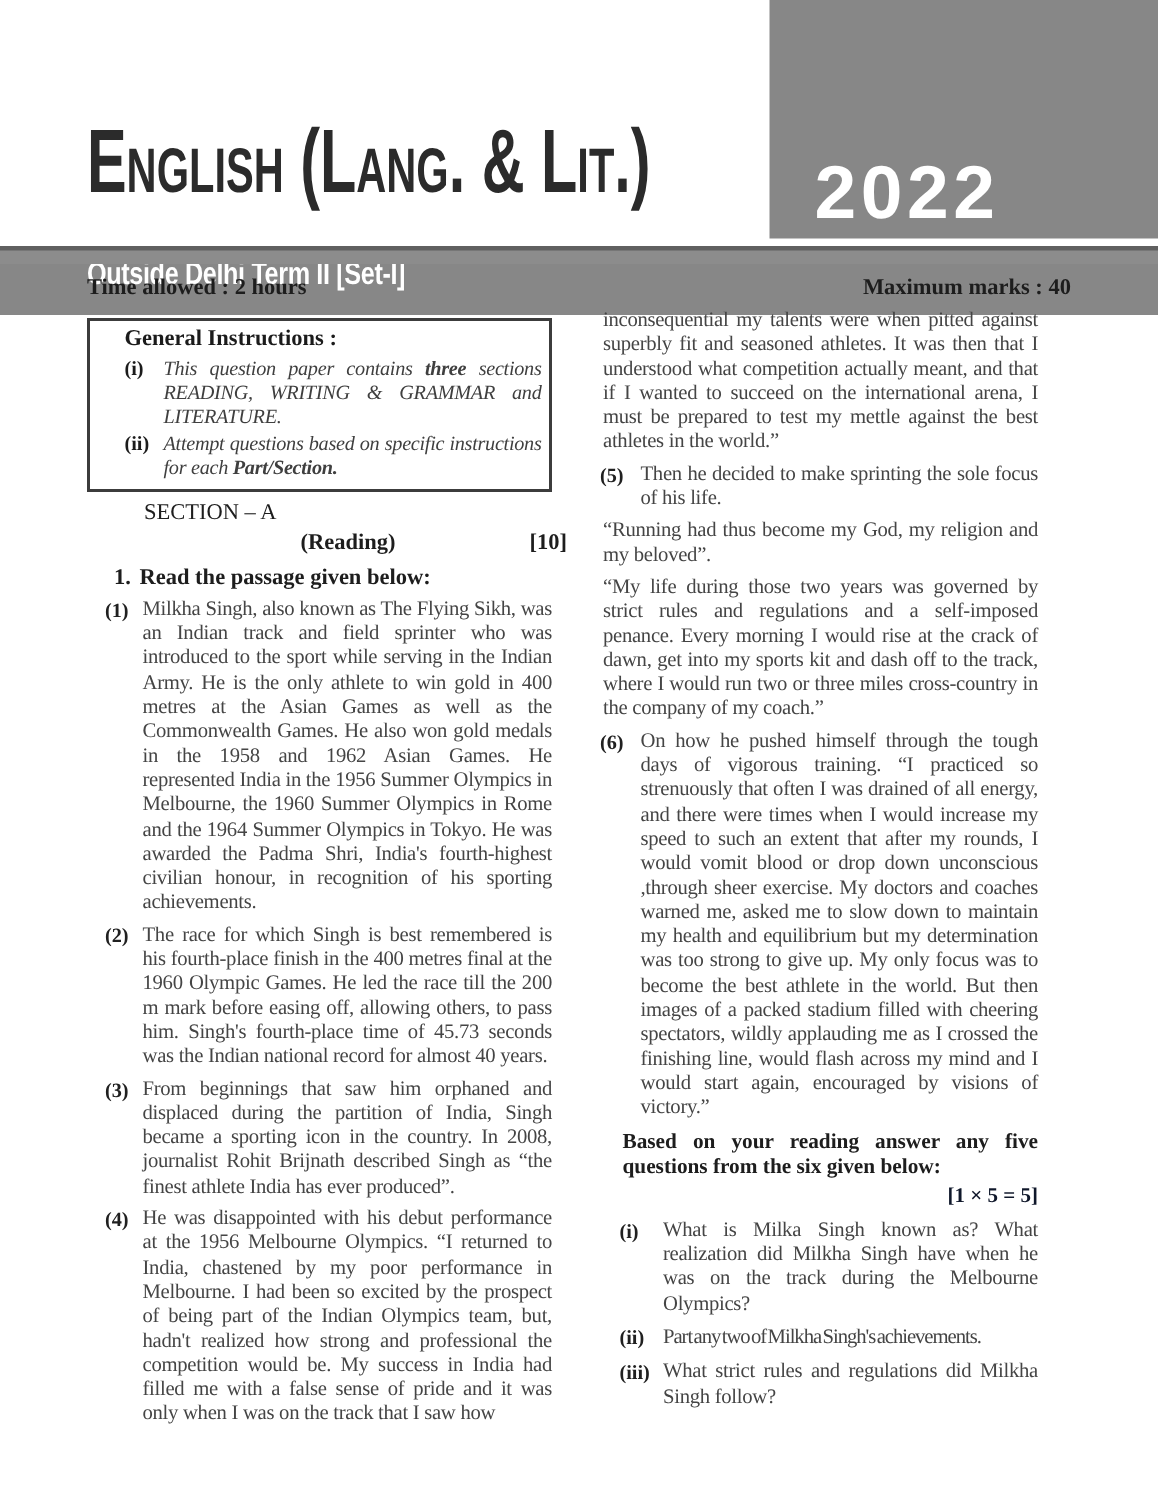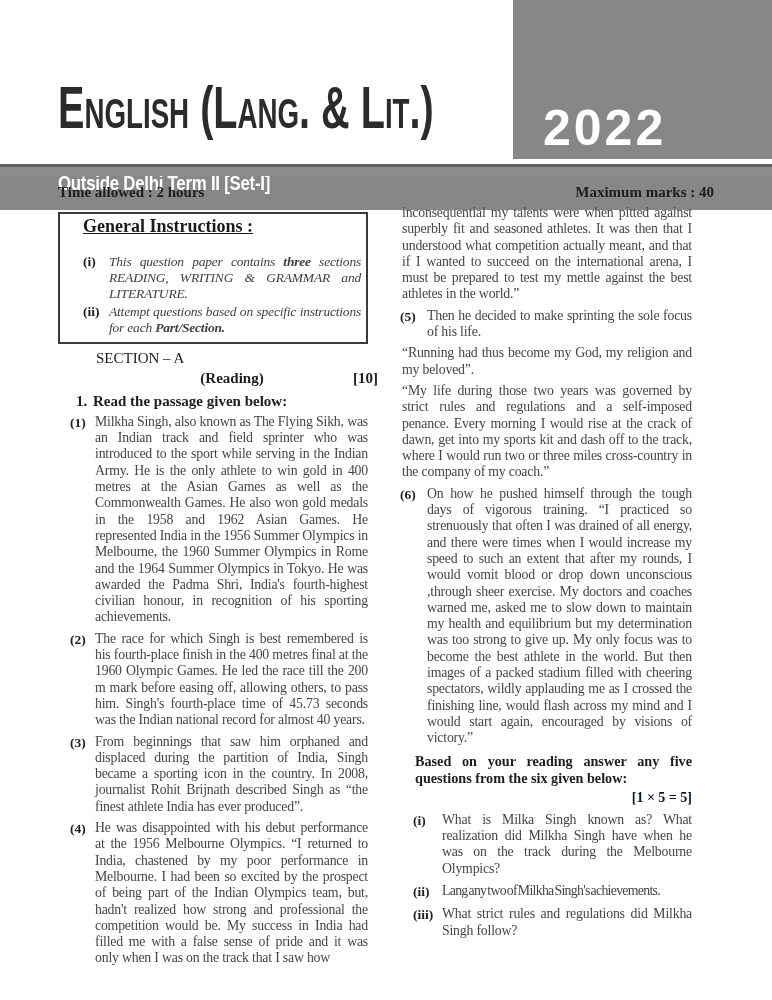--- a/index.html
+++ b/index.html
@@ -19,21 +19,21 @@
   .rule{position:absolute;left:0;top:164px;width:772px;height:9px;background:#8c8c8c;
         border-top:3px solid #606060;}
   .meta-row{position:absolute;left:58px;top:184px;width:656px;display:flex;
             justify-content:space-between;font-weight:700;font-size:15px;color:#1d1d1d;}
   
   .col{position:absolute;font-size:13.8px;line-height:16.3px;}
   .col-left{left:58px;top:212px;width:310px;}
   .col-right{left:388px;top:205px;width:304px;}
   
   .gi-box{border:2px solid #3c3c3c;padding:4px 5px 6px 23px;margin-bottom:6px;color:#3f3f3f;}
-  .gi-head{font-weight:700;font-size:18px;line-height:17px;color:#1b1b1b;margin-bottom:19px;text-decoration:underline;}
+  .gi-head{font-weight:700;font-size:15px;line-height:17px;color:#1b1b1b;margin-bottom:3px;}
   .gi-item{display:flex;margin-top:2px;}
   .gi-label{flex:none;width:26px;font-weight:700;color:#1b1b1b;font-size:13.5px;line-height:16px;}
   .gi-text{flex:1;font-style:italic;text-align:justify;font-size:13.5px;line-height:16px;
            letter-spacing:-.2px;}
   .gi-text b{font-style:italic;}
   
   .sec-name{margin:6px 0 0 38px;width:272px;text-align:left;font-weight:400;
             font-size:15px;color:#1d1d1d;}
   .sec-sub{position:relative;margin:4px 0 0 38px;width:272px;text-align:center;
            font-weight:700;font-size:15px;color:#1d1d1d;}
@@ -139,21 +139,21 @@
 
     <div class="prompt">Based on your reading answer any five questions from the six given below:</div>
     <div class="marks-line">[1 × 5 = 5]</div>
 
     <div class="q">
       <span class="q-num">(i)</span>
       <span class="q-text">What is Milka Singh known as? What realization did Milkha Singh have when he was on the track during the Melbourne Olympics?</span>
     </div>
     <div class="q">
       <span class="q-num">(ii)</span>
-      <span class="q-text tight">Lang any two of Milkha Singh's achievements.</span>
+      <span class="q-text tight">Part any two of Milkha Singh's achievements.</span>
     </div>
     <div class="q">
       <span class="q-num">(iii)</span>
       <span class="q-text">What strict rules and regulations did Milkha Singh follow?</span>
     </div>
   </div>
 
 </div>
 
 </body></html>

